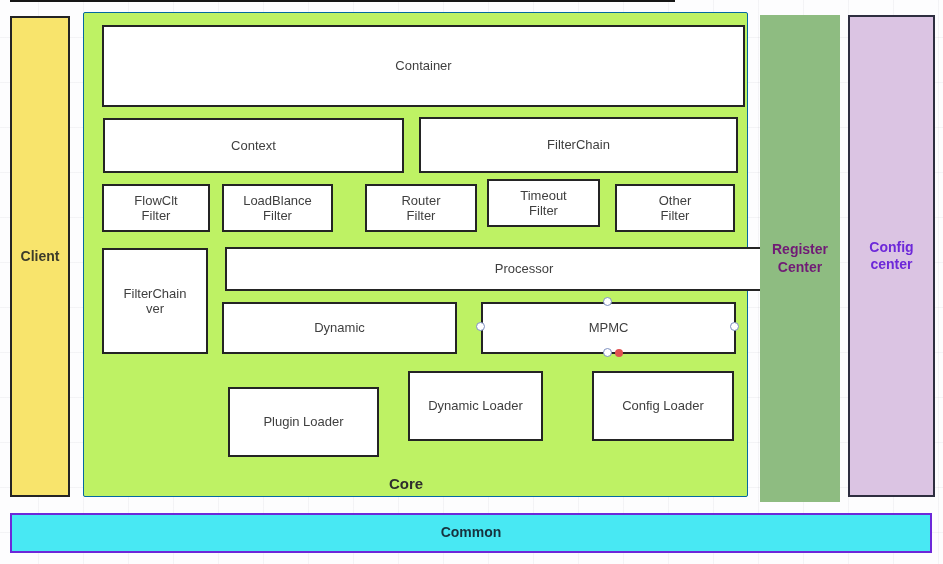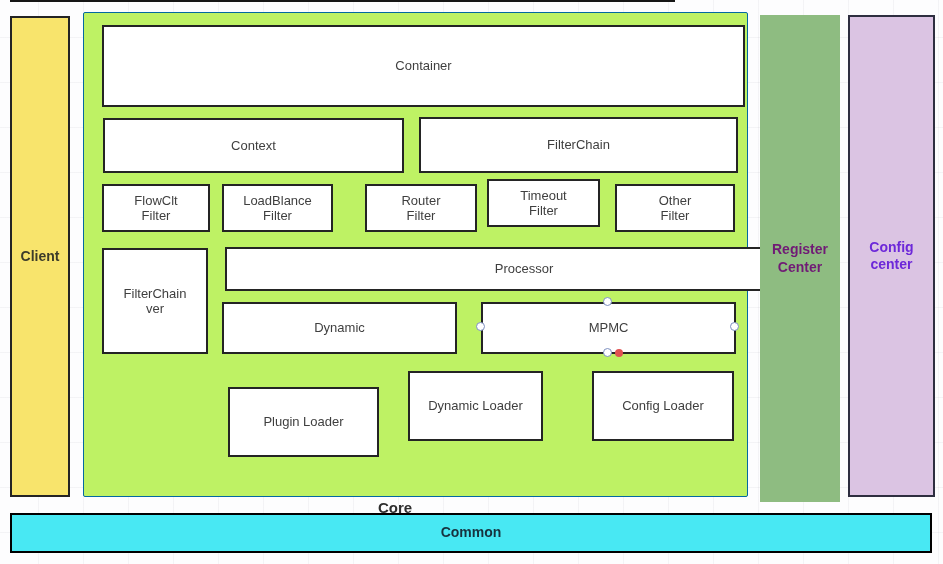--- a/index.html
+++ b/index.html
@@ -41,28 +41,28 @@
   #box-timeout{left:403px;top:166px;width:113px;height:48px;}
   #box-other{left:531px;top:171px;width:120px;height:48px;}
   #box-netty{left:18px;top:235px;width:106px;height:106px;}
   #box-processor{left:141px;top:234px;width:598px;height:44px;}
   #box-flusher{left:138px;top:289px;width:235px;height:52px;}
   #box-mpmc{left:397px;top:289px;width:255px;height:52px;}
   #box-spiloader{left:20px;top:358px;width:102px;height:70px;}
   #box-plugin{left:144px;top:358px;width:151px;height:70px;margin-top:16px;}
   #box-dynamic{left:324px;top:358px;width:135px;height:70px;}
   #box-configloader{left:508px;top:358px;width:142px;height:70px;}
-  #core-label{left:1px;top:462px;width:620px;text-align:center;margin-top:24px;}
+  #core-label{left:12px;top:462px;width:620px;text-align:center;}
   #core-label .big-lbl{font-size:15px;color:#2e2e2e;}
   #register{left:760px;top:15px;width:80px;height:487px;background:#8ebc81;border:none;
     display:flex;align-items:center;justify-content:center;}
   #register .big-lbl{color:#701a75;}
   #config-center{left:848px;top:15px;width:87px;height:482px;background:#dbc4e3;border:2.5px solid #2e2e40;}
   #config-center .big-lbl{color:#6d28d9;}
-  #common{left:10px;top:513px;width:922px;height:40px;background:#48e8f3;border:2px solid #000000;}
+  #common{left:10px;top:513px;width:922px;height:40px;background:#48e8f3;border:2px solid #6d28d9;}
   #common .big-lbl{color:#17323e;}
   .handle{
     position:absolute;width:9px;height:9px;border-radius:50%;
     background:#ffffff;border:1.5px solid #7d8fc0;box-sizing:border-box;z-index:10;
   }
   #handle-top{left:603px;top:297px;}
   #handle-left{left:476px;top:322px;}
   #handle-right{left:730px;top:322px;}
   #handle-bottom{left:603px;top:348px;}
   #endpoint-red{

